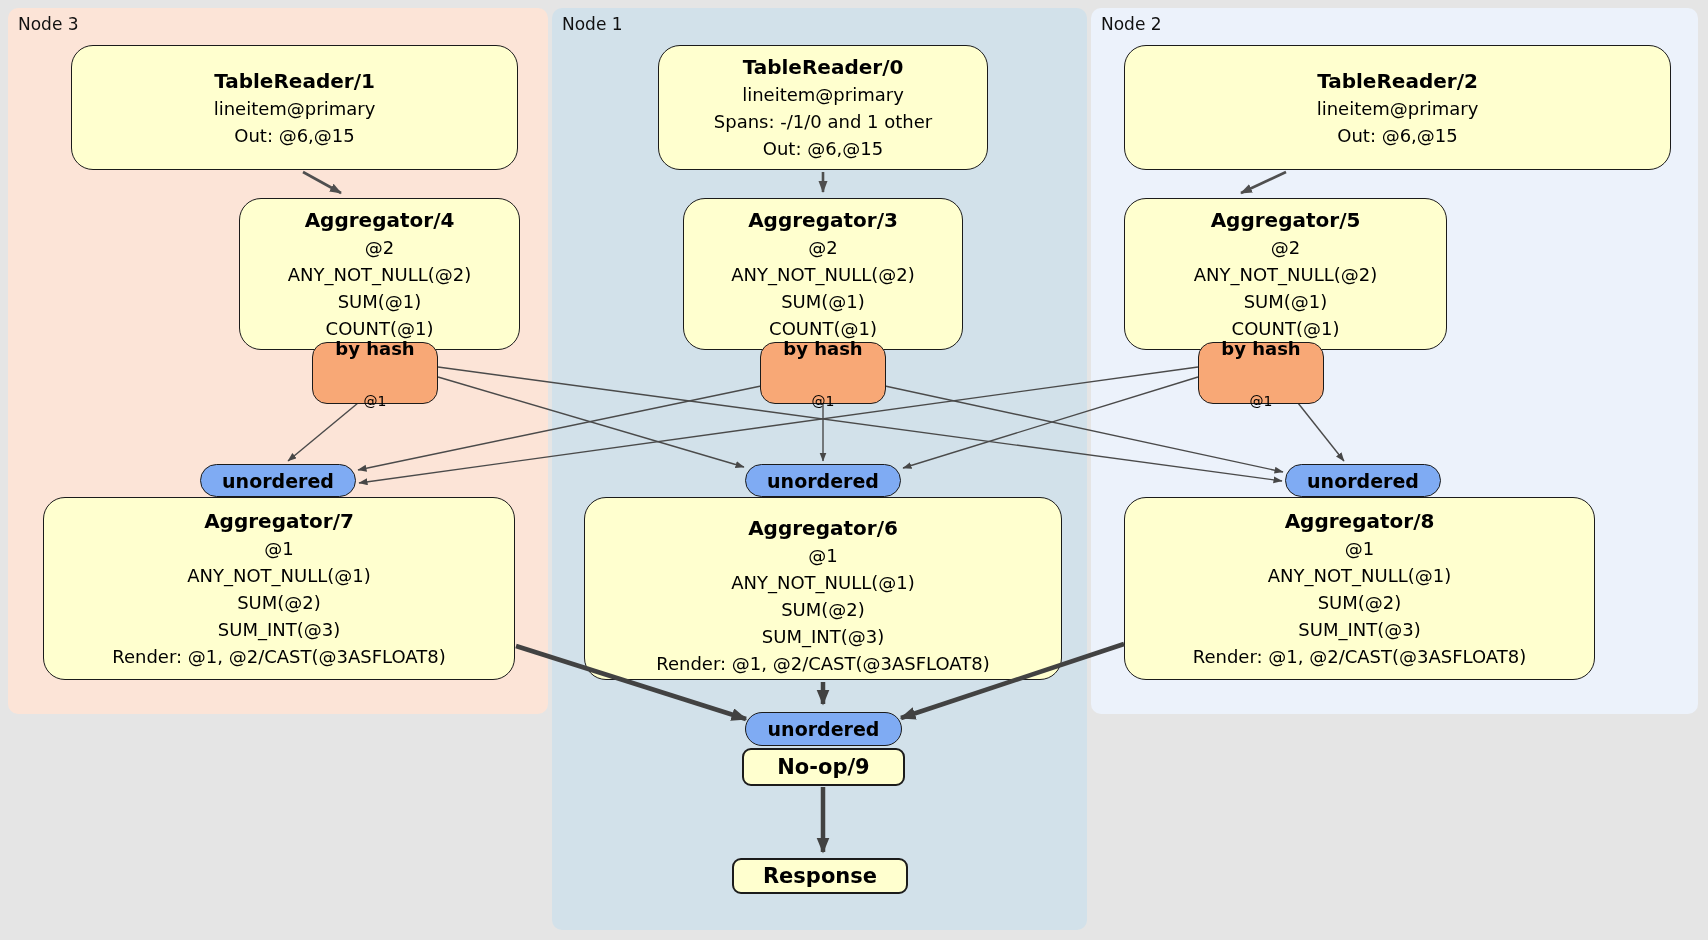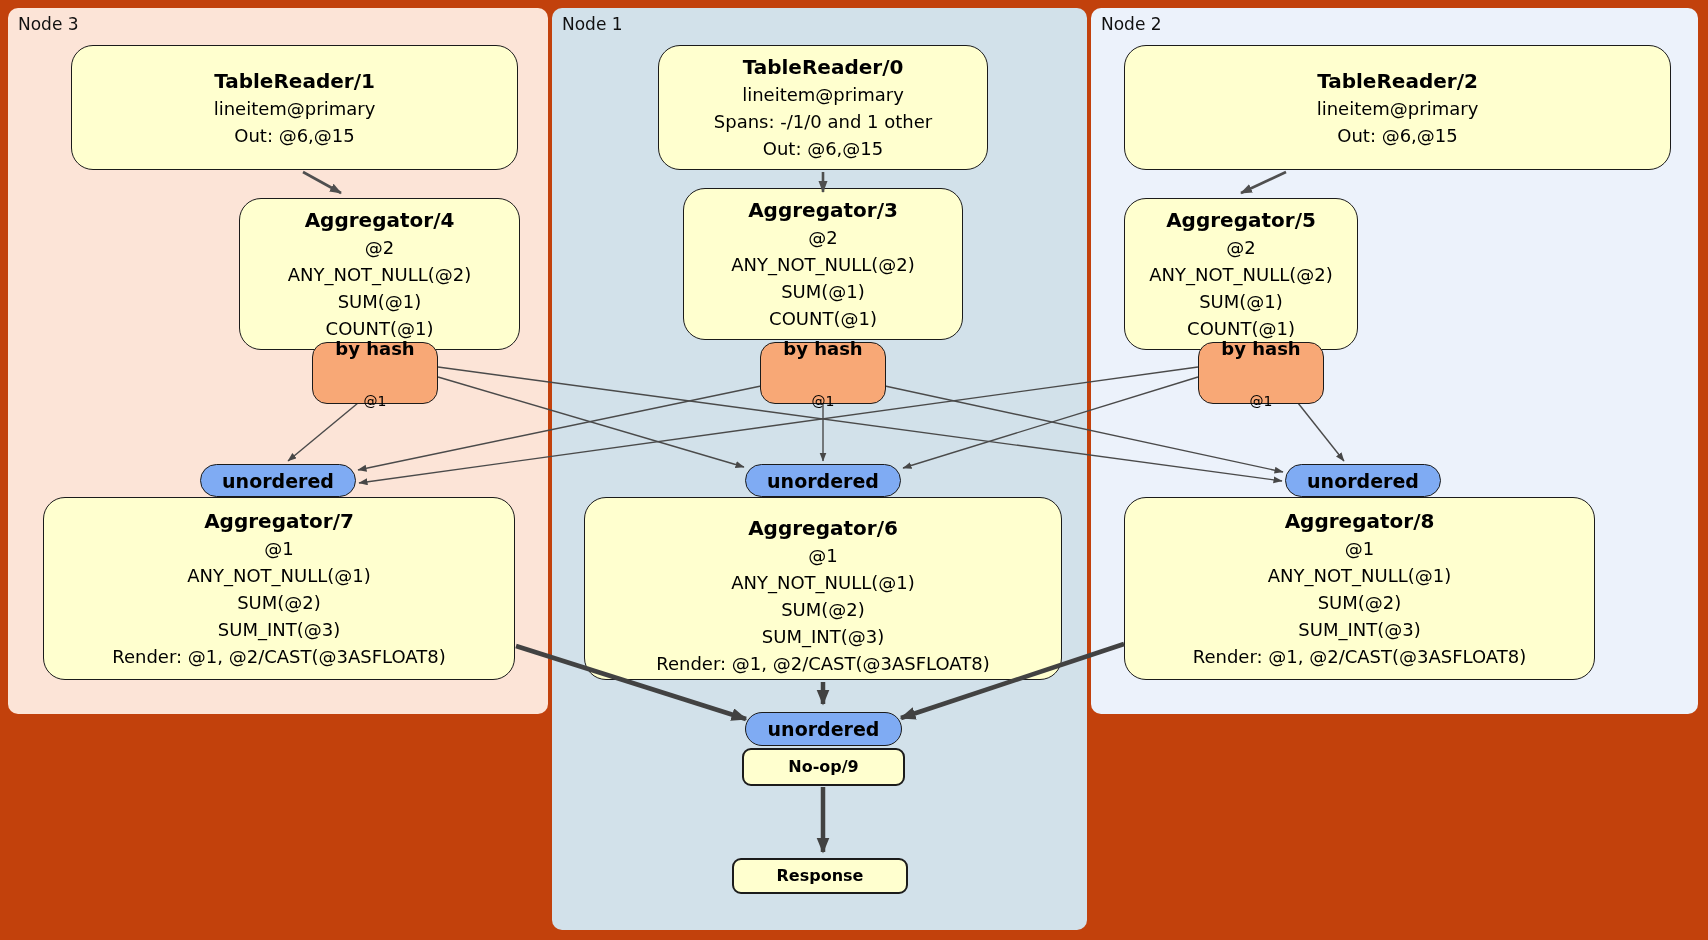--- a/index.html
+++ b/index.html
@@ -2,40 +2,40 @@
 <html style="--peach: #fce4d7; --node1bg: #d2e1ea; --node2bg: #ecf2fb; --boxfill: #ffffcf; --routerfill: #f8a876; --streamfill: #7fabf3;"><head>
 <meta charset="utf-8">
 <style>
   :root{
     --peach:#fce4d7; --node1bg:#d2e1ea; --node2bg:#ecf2fb;
     --boxfill:#ffffcf; --routerfill:#f8a876; --streamfill:#7fabf3;
     --ink:#1b1b1b;
   }
   html,body{margin:0;padding:0;background:#ffffff;}
   body{font-family:"DejaVu Sans","Liberation Sans",sans-serif;color:#000;}
-  #stage{position:relative;width:1708px;height:940px;overflow:hidden;background:#c2410c;}
+  #stage{position:relative;width:1708px;height:940px;overflow:hidden;background:#e5e5e5;}
 
   .panel{position:absolute;border-radius:10px;z-index:0;}
   .panel-label{position:absolute;top:6px;left:10px;font-size:17px;color:#111;}
 
   .node-box{
     position:absolute;z-index:2;background:var(--boxfill);
     border:1.6px solid var(--ink);border-radius:22px;
     display:flex;flex-direction:column;justify-content:center;align-items:center;
     text-align:center;box-sizing:border-box;padding:2px 10px;
   }
   .node-title{font-size:20px;font-weight:bold;line-height:28px;white-space:nowrap;}
   .node-line{font-size:18px;line-height:27px;white-space:nowrap;}
 
   .small-box{
     position:absolute;z-index:2;background:var(--boxfill);
     border:2px solid var(--ink);border-radius:9px;
     display:flex;justify-content:center;align-items:center;box-sizing:border-box;
   }
-  .small-box .node-title{font-size:16px;}
+  .small-box .node-title{font-size:21px;}
 
   .router-badge{
     position:absolute;z-index:4;background:var(--routerfill);
     border:1.7px solid var(--ink);border-radius:15px;
     display:flex;flex-direction:column;justify-content:center;align-items:center;
     box-sizing:border-box;text-align:center;gap:33px;
   }
   .router-label{font-size:18px;font-weight:bold;line-height:22px;}
   .router-detail{font-size:14px;line-height:16px;}
 
@@ -122,29 +122,29 @@
   </div>
 
   <div class="node-box" style="left:239px;top:198px;width:281px;height:152px;">
     <div class="node-title">Aggregator/4</div>
     <div class="node-line">@2</div>
     <div class="node-line">ANY_NOT_NULL(@2)</div>
     <div class="node-line">SUM(@1)</div>
     <div class="node-line">COUNT(@1)</div>
   </div>
 
-  <div class="node-box" style="left:683px;top:188px;width:280px;height:152px;">
+  <div class="node-box" style="left:683px;top:198px;width:280px;height:152px;">
     <div class="node-title">Aggregator/3</div>
     <div class="node-line">@2</div>
     <div class="node-line">ANY_NOT_NULL(@2)</div>
     <div class="node-line">SUM(@1)</div>
     <div class="node-line">COUNT(@1)</div>
   </div>
 
-  <div class="node-box" style="left:1124px;top:198px;width:234px;height:152px;">
+  <div class="node-box" style="left:1124px;top:198px;width:323px;height:152px;">
     <div class="node-title">Aggregator/5</div>
     <div class="node-line">@2</div>
     <div class="node-line">ANY_NOT_NULL(@2)</div>
     <div class="node-line">SUM(@1)</div>
     <div class="node-line">COUNT(@1)</div>
   </div>
 
   <div class="router-badge" style="left:312px;top:342px;width:126px;height:62px;">
     <div class="router-label">by hash</div>
     <div class="router-detail">@1</div>

